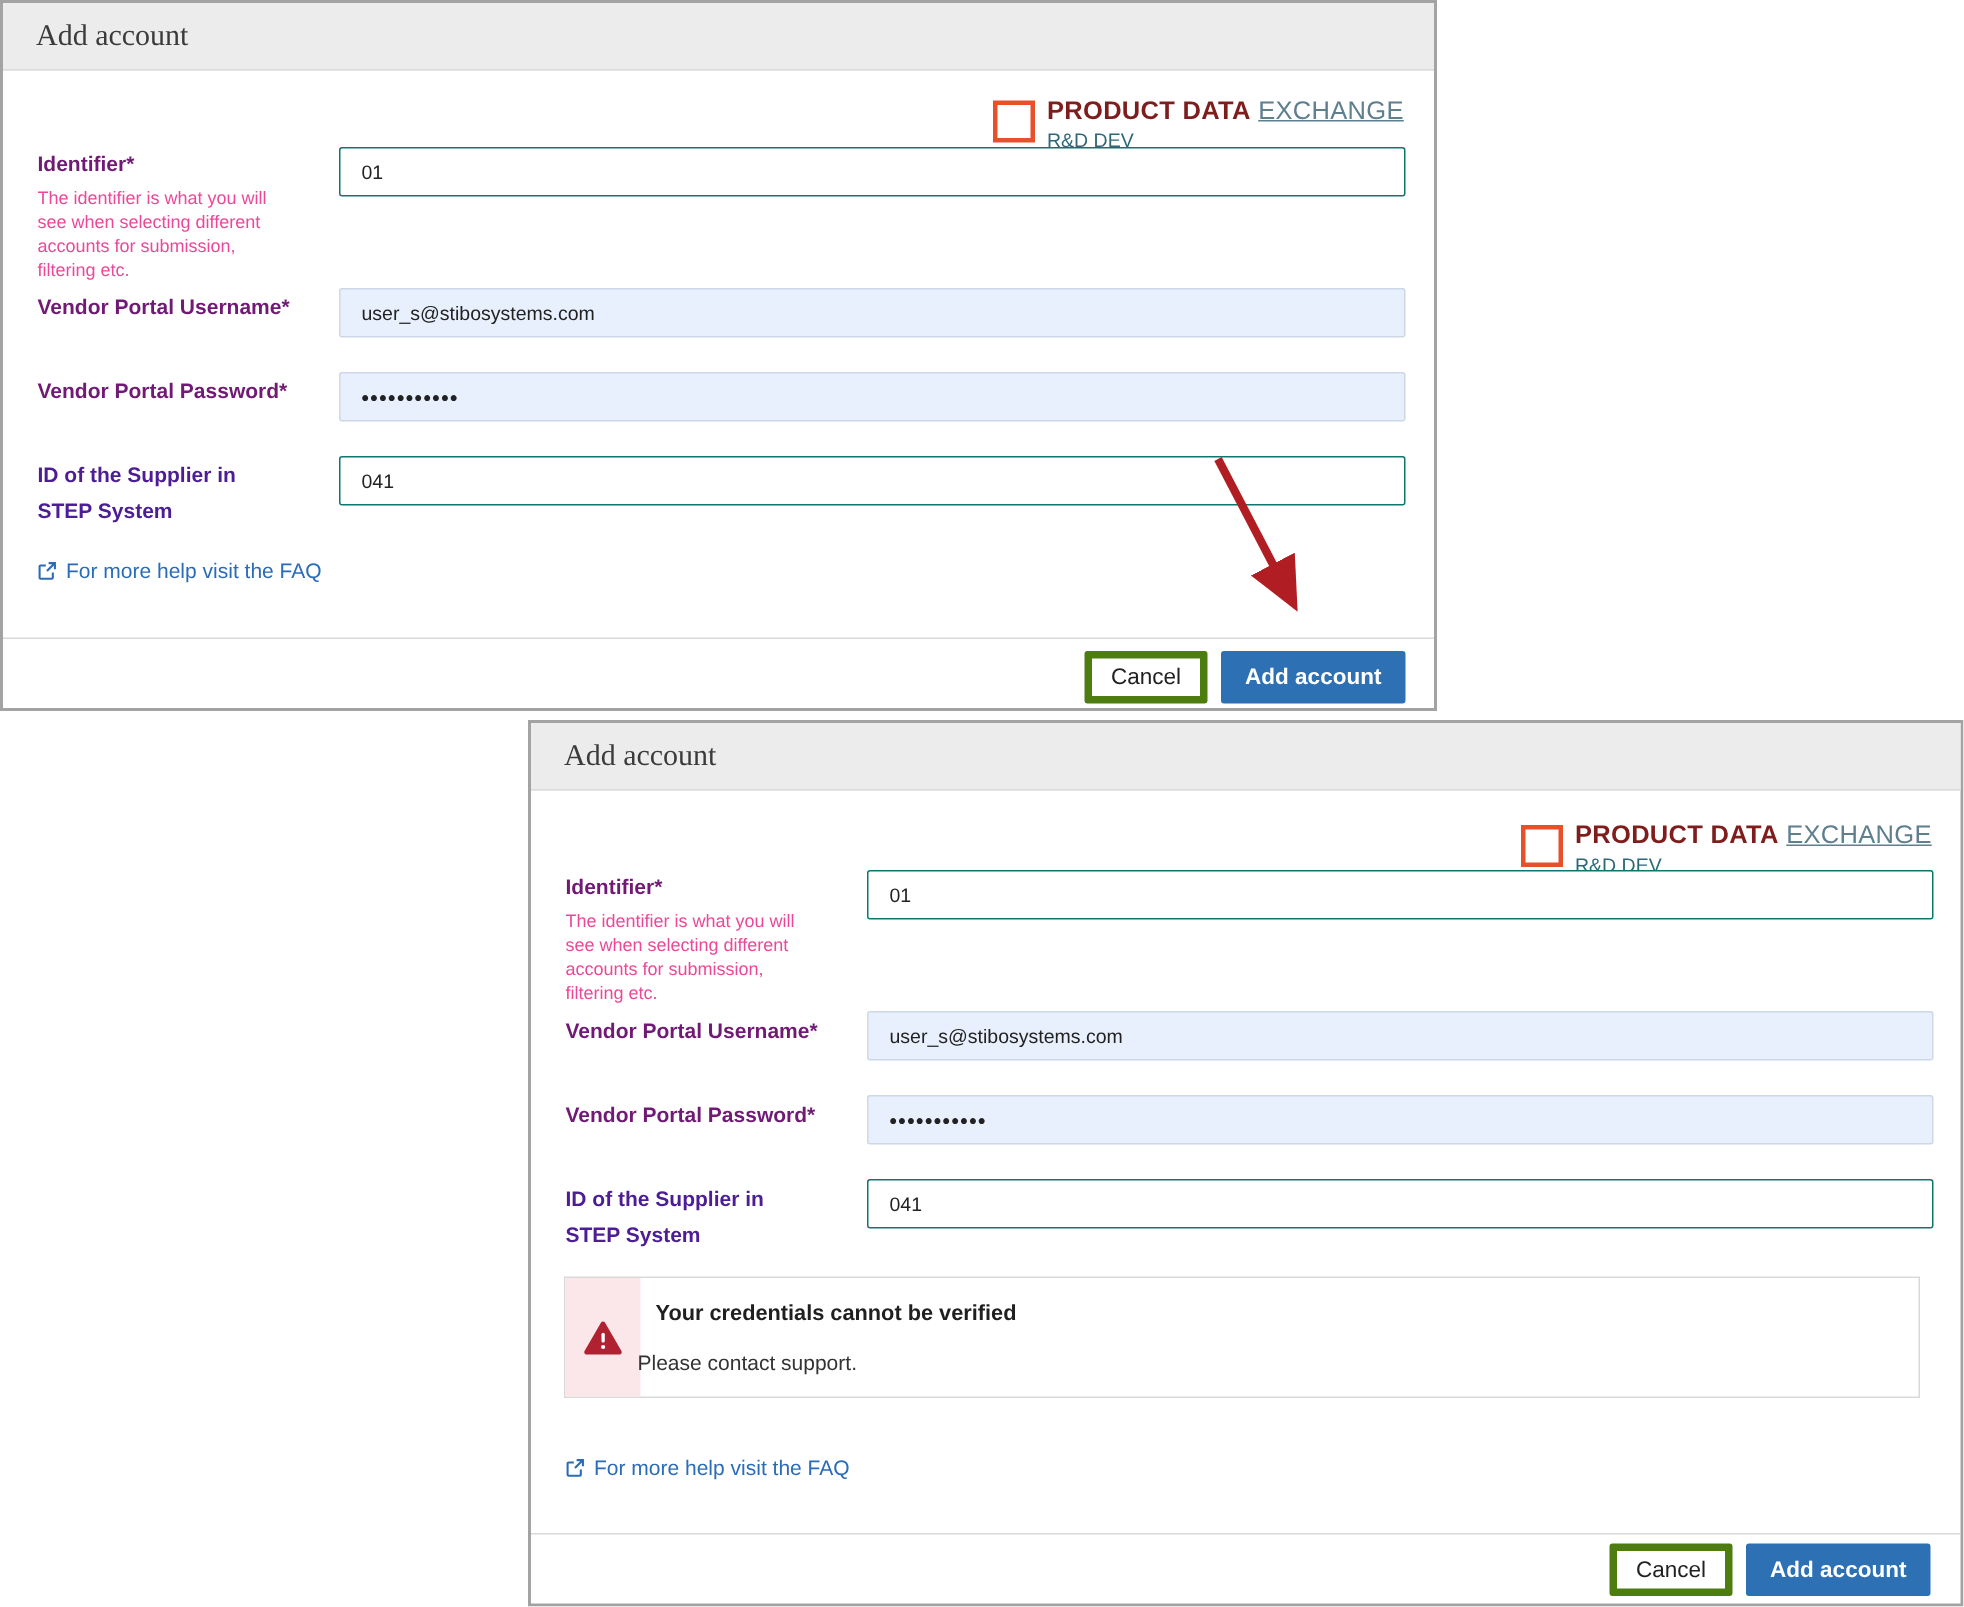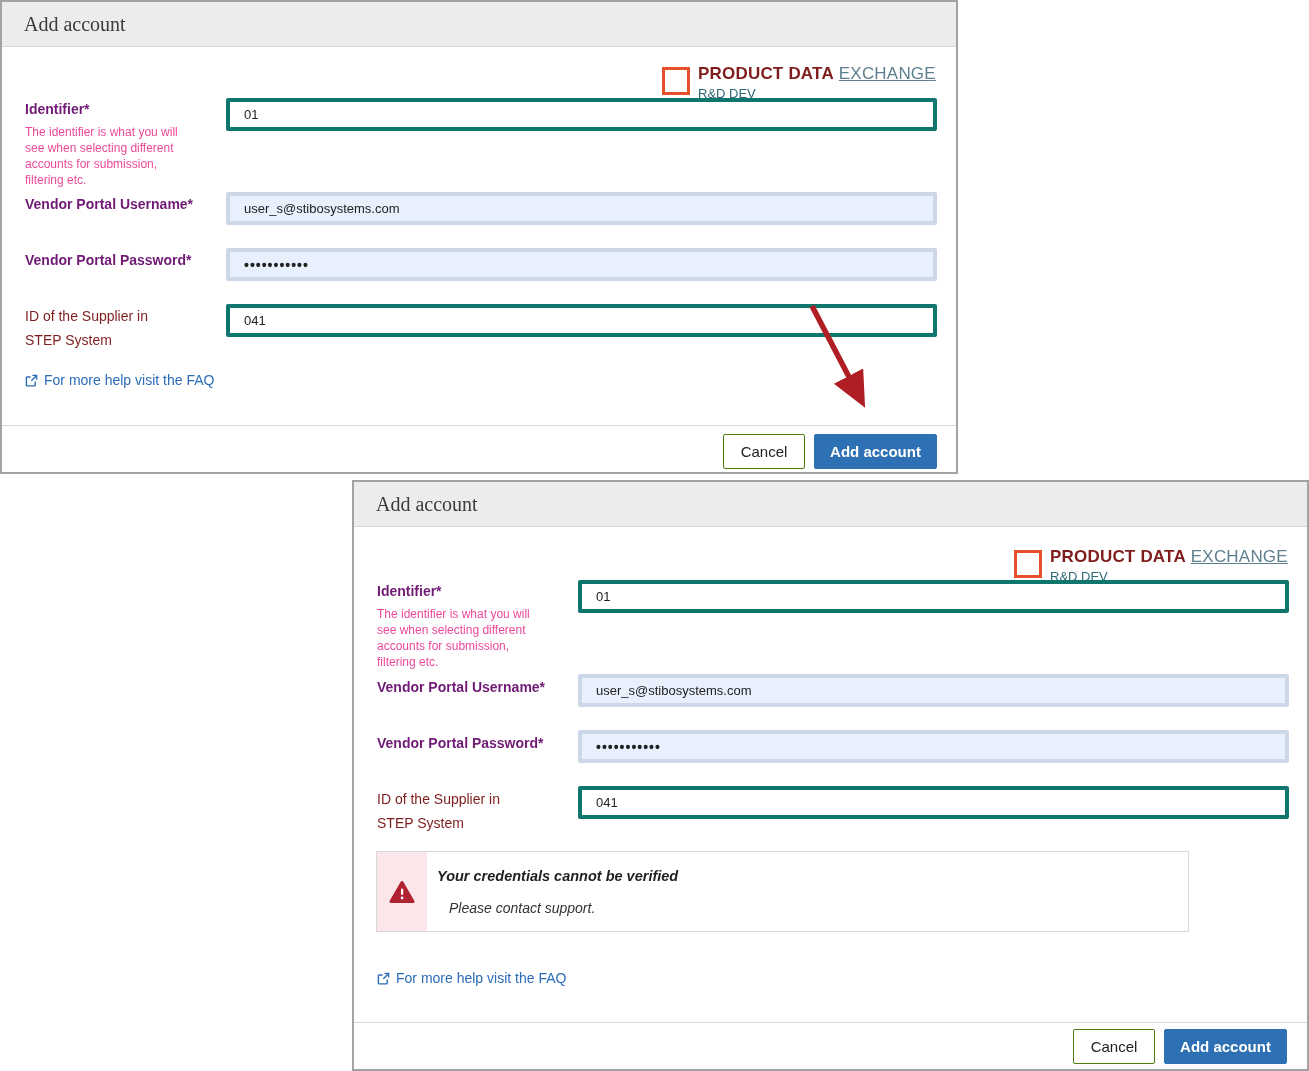--- a/index.html
+++ b/index.html
@@ -22,48 +22,48 @@
   .logo-square { position:absolute; left:2px; top:5px; width:28px; height:28px;
                  border:3px solid #e8502a; background:#fff; }
   .logo-dot { position:absolute; left:3px; top:36px; width:4px; height:4px; background:#e8502a; }
   .logo-text { position:absolute; left:38px; top:2px; white-space:nowrap; }
   .logo-line1 { font-size:17px; letter-spacing:0.2px; }
   .brand-bold { font-weight:bold; color:#7f1d1d; }
   .brand-light { font-weight:normal; color:#5d7f8e;text-decoration:underline; }
   .logo-line2 { font-size:13px; color:#2e6878; margin-top:2px; }
 
   .field-label { position:absolute; left:23px; font-size:14px; font-weight:bold; color:#701a75; }
-  .field-label.normal { font-weight:normal; color:#7f1d1d; width:162px; line-height:24px; }
+  .field-label.normal { font-weight:bold; color:#4c1d95; width:162px; line-height:24px; }
   .field-help { position:absolute; left:23px; width:174px; font-size:12px;
                 color:#ec4899; line-height:16px; }
 
   .text-input { position:absolute; left:224px; width:711px; height:33px;
-                border:4px solid #0f766e; border-radius:2px; background:#fff;
+                border:1px solid #0f766e; border-radius:2px; background:#fff;
                 font-family:"Liberation Sans", sans-serif; font-size:13px; color:#222;
                 padding:0 14px; outline:none; }
   .text-input.autofill { background:#e8f0fe; border-color:#ccd7e8; }
   .text-input.pwd { font-weight:bold; letter-spacing:1px; font-size:14px; }
 
   .faq-link { position:absolute; left:23px; font-size:14px; color:#2b6cb8;
               text-decoration:none; display:flex; align-items:center; gap:6px; cursor:pointer; }
   .ext-icon { display:inline-block; width:13px; height:13px; }
 
-  .error-box { position:absolute; left:22px; width:813px; height:81px;
-               border:1px solid #d9d9d9; background:#fff;font-style:italic; }
+  .error-box { position:absolute; left:22px; width:904px; height:81px;
+               border:1px solid #d9d9d9; background:#fff; }
   .error-strip { position:absolute; left:0; top:0; bottom:0; width:50px; background:#fbe7ea; }
   .warn-triangle { position:absolute; left:12px; top:28px; }
   .error-title { position:absolute; left:60px; top:16px; font-size:14.5px;
                  font-weight:bold; color:#1f1f1f; }
-  .error-msg { position:absolute; left:72px; top:48px; font-size:14px; color:#333; }
+  .error-msg { position:absolute; left:48px; top:48px; font-size:14px; color:#333; }
 
   .sep { position:absolute; left:0; right:0; height:1px; background:#d9d9d9; }
 
   .btn { position:absolute; height:35px; border-radius:2px; font-family:"Liberation Sans", sans-serif;
          font-size:15px; cursor:pointer; }
-  .btn-cancel { width:82px; background:#fff; border:1px solid #4d7c0f; color:#222; }
+  .btn-cancel { width:82px; background:#fff; border:5px solid #4d7c0f; color:#222; }
   .btn-primary { width:123px; background:#2d70b3; border:1px solid #2d70b3;
                  color:#fff; font-weight:bold; }
 
   .red-arrow { position:absolute; left:790px; top:288px; width:120px; height:130px;
                pointer-events:none; }
 </style>
 </head>
 <body>
 
 <div class="stage">

